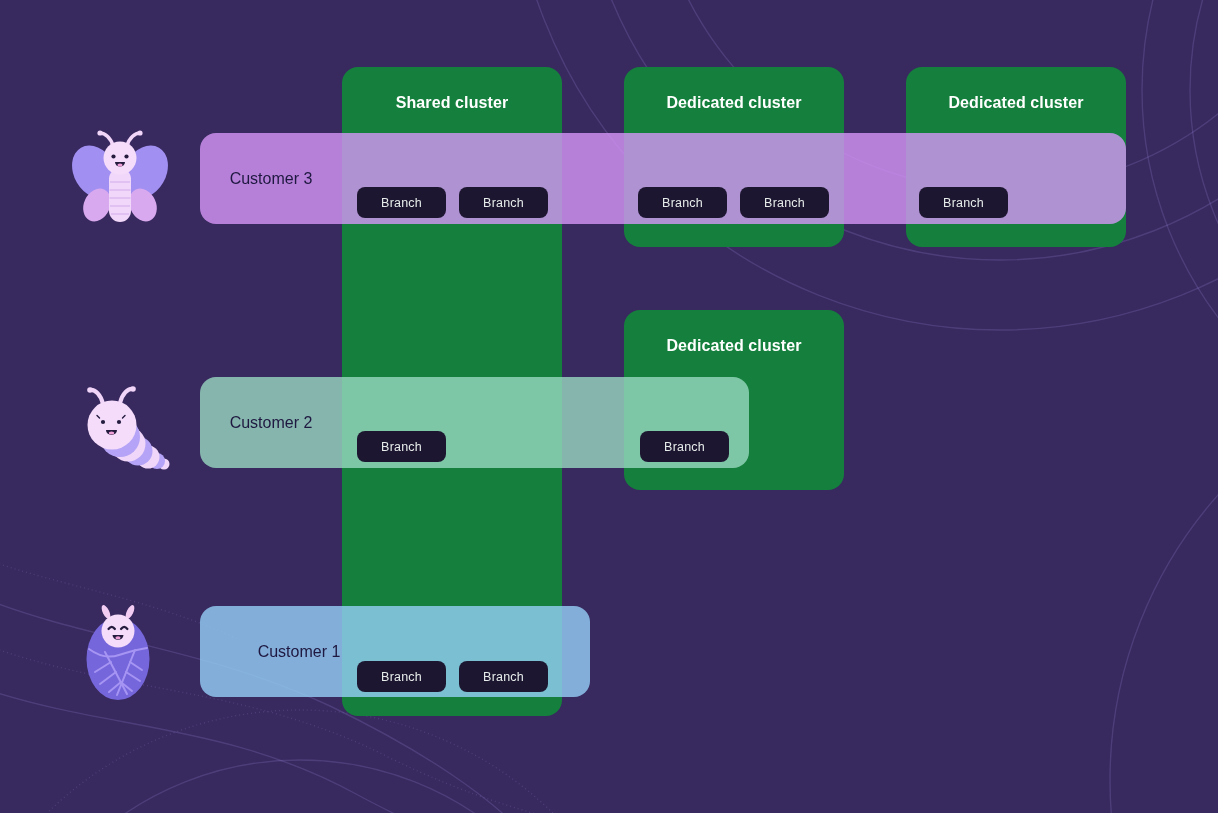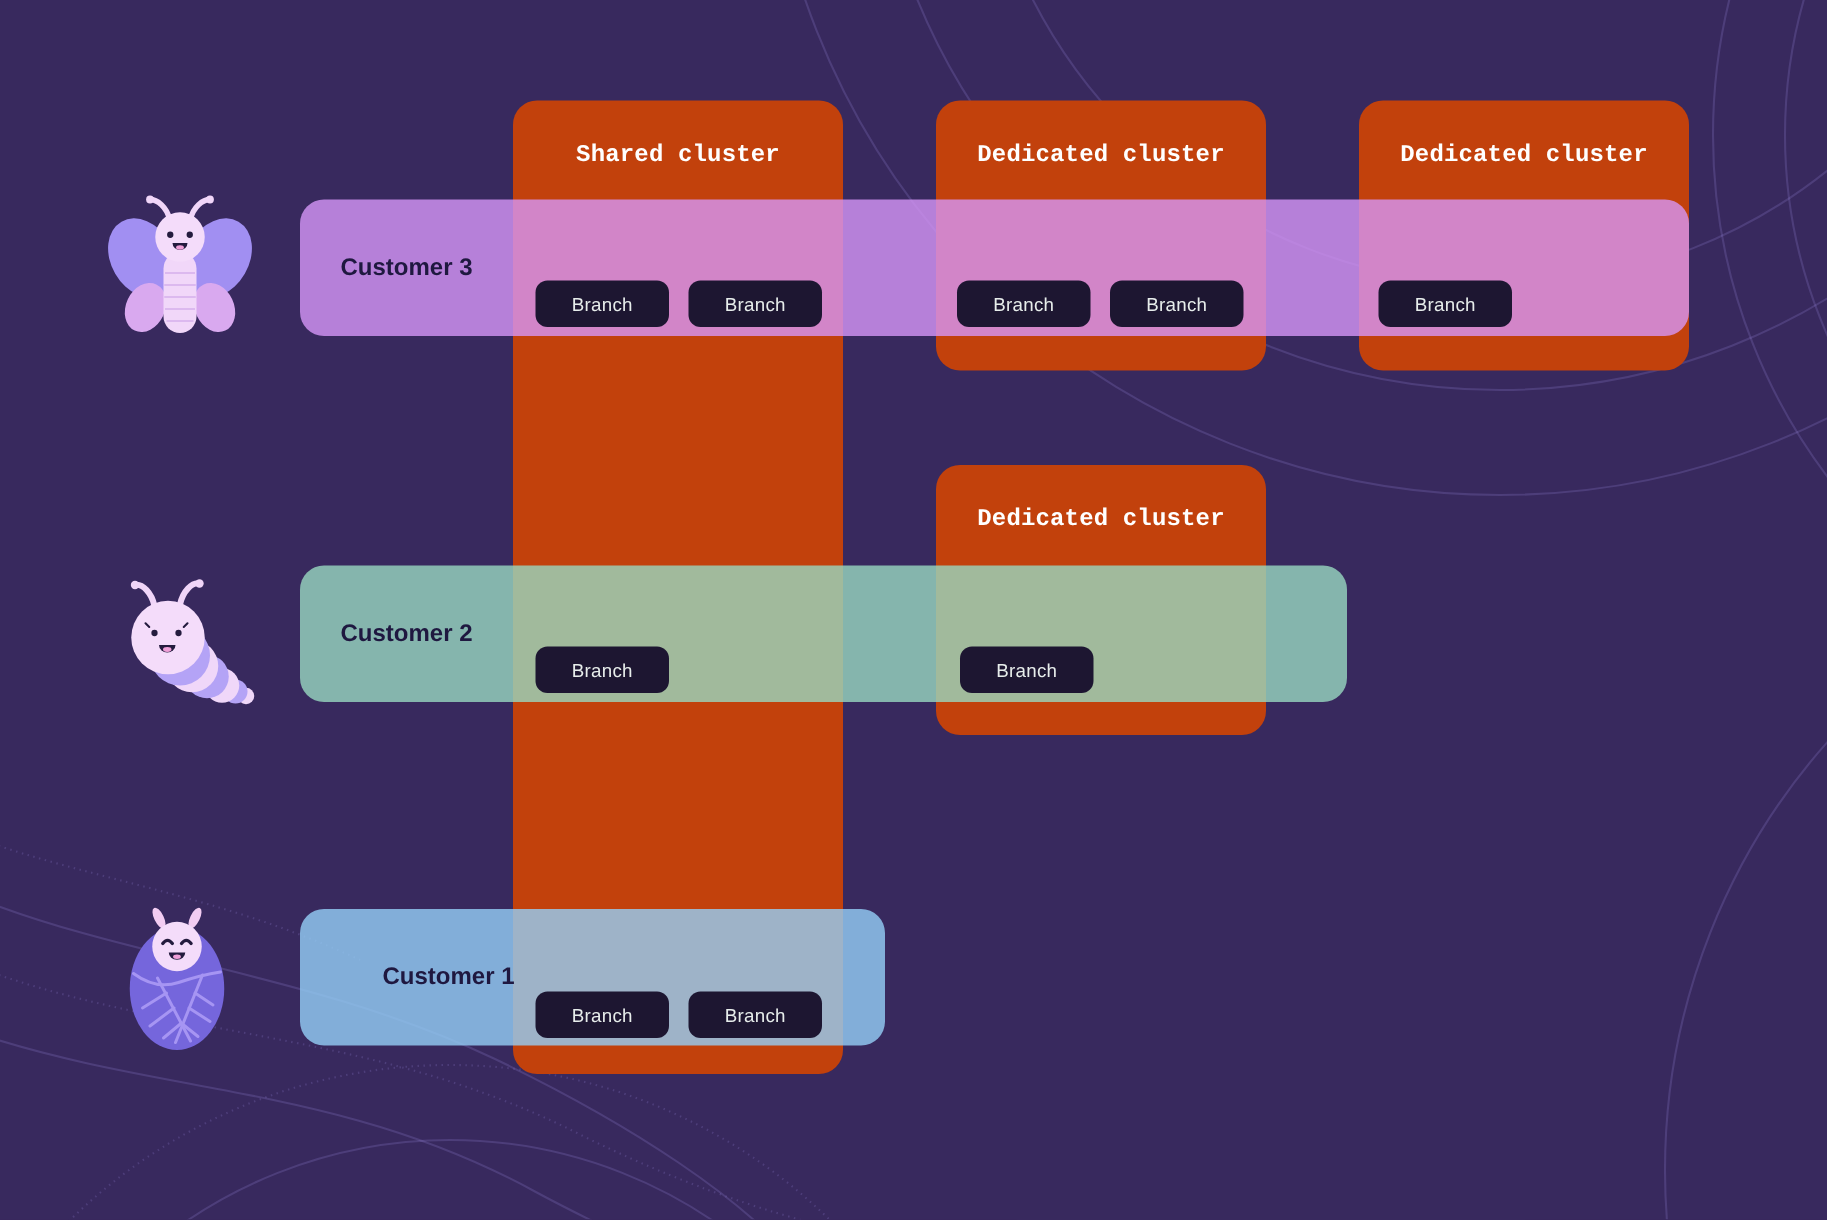--- a/index.html
+++ b/index.html
@@ -4,41 +4,41 @@
 <style>
   html,body { margin:0; padding:0; background:#38295e; }
   .scene {
     position:relative; width:1218px; height:813px;
     background:#38295e; overflow:hidden;
     font-family:"Liberation Sans", sans-serif;
   }
   .decor { position:absolute; left:0; top:0; z-index:0; }
 
   .card {
-    position:absolute; background:#c2410c; border-radius:16px; z-index:1;font-family:Liberation Mono, monospace;
+    position:absolute; background:#15803d; border-radius:16px; z-index:1;
   }
   .card-shared { left:342px; top:67px;  width:220px; height:649px; }
   .card-ded1   { left:624px; top:67px;  width:220px; height:180px; }
   .card-ded2   { left:906px; top:67px;  width:220px; height:180px; }
   .card-ded3   { left:624px; top:310px; width:220px; height:180px; }
   .card-title {
     padding-top:27px; text-align:center;
     color:#ffffff; font-size:16px; font-weight:bold; letter-spacing:0.1px;
   }
 
   .band {
     position:absolute; height:91px; border-radius:16px; z-index:2;
     display:flex; align-items:center;
   }
   .band-c3 { left:200px; top:133px; width:926px; }
-  .band-c2 { left:200px; top:377px; width:698px; }
+  .band-c2 { left:200px; top:377px; width:549px; }
   .band-c1 { left:200px; top:606px; width:362px;padding-left:28px; }
   .customer-label {
     width:142px; text-align:center;
-    color:#1f1840; font-size:16px; font-weight:bold;
+    color:#1f1840; font-size:16px; font-weight:normal;
   }
 
   .pill {
     position:absolute; width:89px; height:31px; z-index:3;
     background:#1d1631; border-radius:8px;
     display:flex; align-items:center; justify-content:center;
     color:#e7edeb; font-size:12.5px; font-weight:500; letter-spacing:0.2px;margin-top:24px;
   }
 
   .mascot { position:absolute; z-index:2; }

